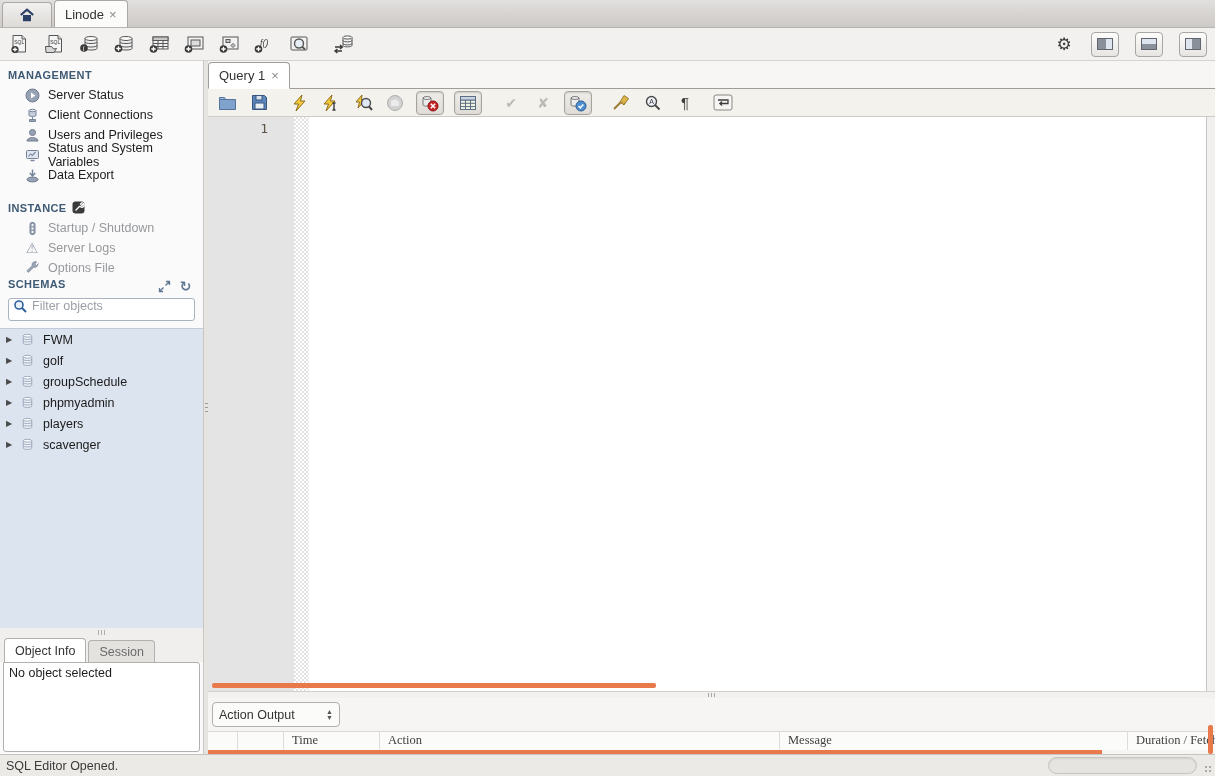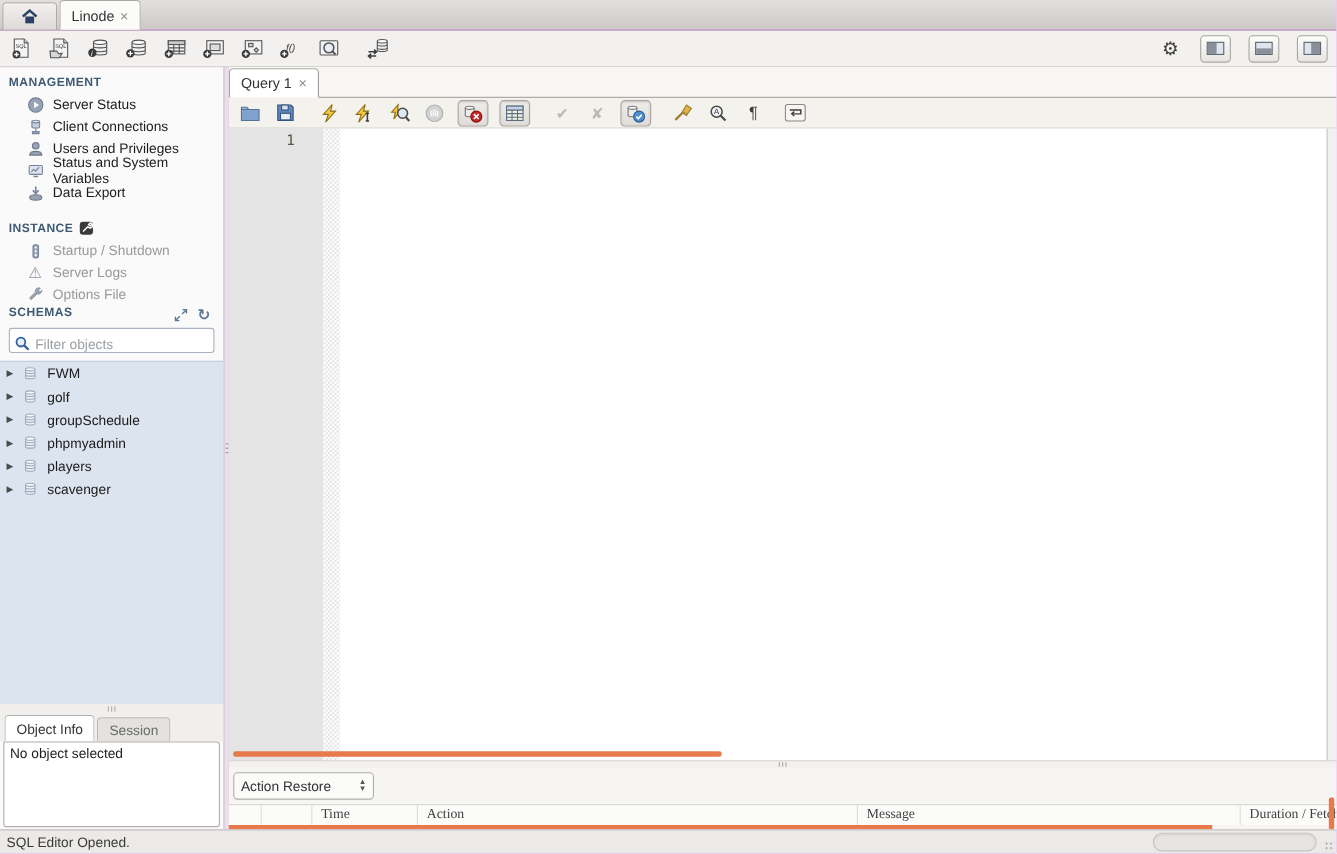--- a/index.html
+++ b/index.html
@@ -32,34 +32,34 @@
   .sidebar { width:204px; background:#fafafa; display:flex; flex-direction:column; border-right:1px solid #c9c6c3; flex:none;}
   .sect-title { font-size:11px; font-weight:bold; color:#3f5a75; letter-spacing:.4px; padding:8px 0 4px 8px; display:flex; align-items:center; gap:5px;}
   .side-item { height:20px; display:flex; align-items:center; gap:8px; padding-left:24px; color:#1c1c1c; cursor:default;}
   .side-item.dim { color:#97999c; }
   .sico { width:16px; height:16px; display:flex; align-items:center; justify-content:center; flex:none;}
   .warn-glyph { font-size:14px; color:#8d97a6; line-height:1;}
   .schemas-head { display:flex; align-items:center; padding-right:10px;}
   .schemas-head .sect-title { flex:1; }
   .mini-ico { width:15px; height:15px; display:flex; align-items:center; justify-content:center; margin-left:6px;}
   .refresh-glyph { font-size:14px; font-weight:bold; color:#5f7894; line-height:1;}
-  .filter-box { margin:4px 8px 7px 8px; height:23px; background:#fff; border:1px solid #a9b2bf; border-radius:3px; display:flex; align-items:flex-end; padding:0 4px; gap:4px;}
+  .filter-box { margin:4px 8px 7px 8px; height:23px; background:#fff; border:1px solid #a9b2bf; border-radius:3px; display:flex; align-items:flex-start; padding:0 4px; gap:4px;}
   .filter-box input { border:none; outline:none; flex:1; font-size:12.5px; font-family:inherit; color:#333; background:transparent;}
   .filter-box input::placeholder { color:#9aA0a6; }
   .tree { flex:1; background:#dce4f0; overflow:hidden; border-top:1px solid #c3cbd8;}
   .tree-row { height:21px; display:flex; align-items:center; gap:4px; padding-left:6px; color:#1b1b1b;}
   .tri { width:10px; font-size:8px; color:#4a4a4a; }
   .db-ico { width:16px; height:16px; margin-right:3px;}
   .h-grip { height:8px; background:#f0efed; display:flex; align-items:center; justify-content:center; gap:2px;}
   .h-grip i { width:1px; height:5px; background:#b0aeab; }
   .info-tabs { height:26px; display:flex; align-items:flex-end; padding-left:4px; background:#f0efed; gap:2px;}
   .itab { height:24px; padding:0 10px; display:flex; align-items:center; border:1px solid #b2b0ad; border-bottom:none; border-radius:4px 4px 0 0; font-size:12.5px;}
   .itab.active { background:#fff; color:#333; }
   .itab.inactive { background:#e4e2df; color:#6b6b6b; height:22px;}
-  .info-body { height:78px; background:#fff; border:1px solid #b2b0ad; border-radius:0 3px 3px 3px; margin:0 3px 2px 3px; padding:3px 5px; color:#1e1e1e;}
+  .info-body { height:90px; background:#fff; border:1px solid #b2b0ad; border-radius:0 3px 3px 3px; margin:0 3px 2px 3px; padding:3px 5px; color:#1e1e1e;}
 
   
   .vsplit { width:4px; background:#e6e4e1; display:flex; flex-direction:column; align-items:center; justify-content:center; gap:3px; flex:none;}
   .vsplit i { width:3px; height:1px; background:#9d9a97; }
 
   
   .workarea { flex:1; display:flex; flex-direction:column; min-width:0; background:#f7f6f5;}
   .qtabbar { height:28px; background:#f7f6f5; border-bottom:1px solid #9f9c99; display:flex; align-items:flex-end; flex:none;}
   .qtab { height:27px; background:#fff; border:1px solid #9f9c99; border-bottom:1px solid #fff; margin-bottom:-1px; border-radius:4px 4px 0 0; display:flex; align-items:center; gap:6px; padding:0 10px; font-size:13px; color:#333;}
   .edtoolbar { height:28px; background:#f4f2ed; border-bottom:1px solid #cfccc8; display:flex; align-items:center; padding-left:8px; gap:10px; flex:none;}
@@ -515,21 +515,21 @@
       </div>
 
       <div class="hsplit">
           <i></i>
           <i></i>
           <i></i>
         </div>
 
       <div class="output">
         <div class="combo">
-          <span class="lbl">Action Restore</span>
+          <span class="lbl">Action Output</span>
           <span class="spin">
             <span>▲</span>
               <span>▼</span>
           </span>
         </div>
         <div class="ohead">
           <div class="ocell" style="width:30px"></div>
           <div class="ocell" style="width:46px"></div>
           <div class="ocell" style="width:96px">Time</div>
           <div class="ocell" style="width:400px">Action</div>

